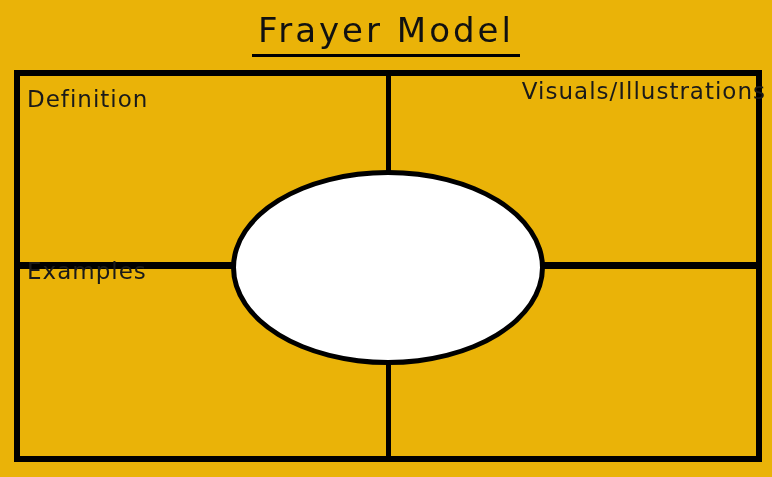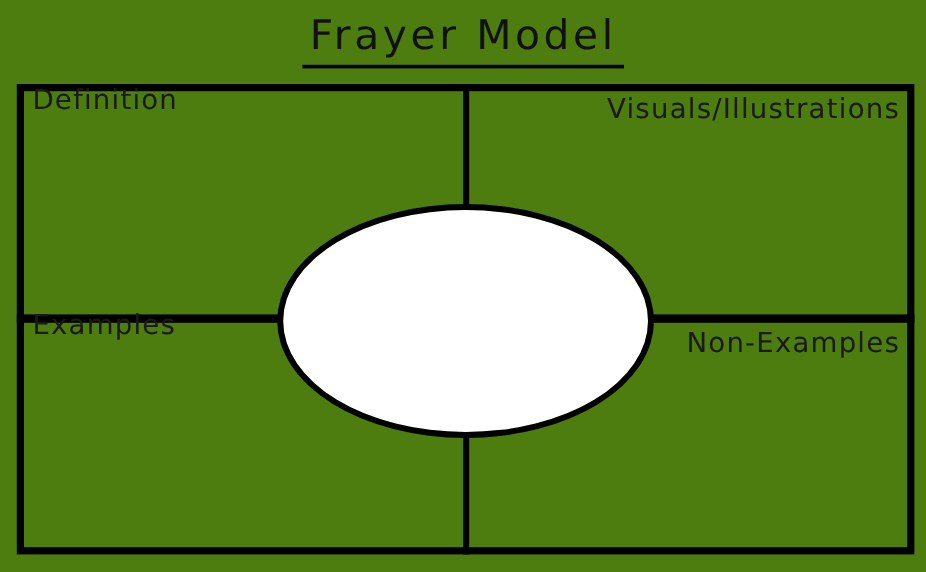--- a/index.html
+++ b/index.html
@@ -4,21 +4,21 @@
 <style>
   * { margin: 0; padding: 0; box-sizing: border-box; }
   body {
     background: #ffffff;
     font-family: "DejaVu Sans", "Liberation Sans", sans-serif;
   }
   #stage {
     position: relative;
     width: 772px;
     height: 477px;
-    background: #4d7c0f;
+    background: #eab308;
     overflow: hidden;
   }
 
   
   .title-wrap {
     position: absolute;
     top: 10px;
     left: 0;
     width: 100%;
     text-align: center;
@@ -83,22 +83,22 @@
 
   
   .q-label {
     position: absolute;
     font-size: 23px;
     letter-spacing: 1px;
     color: #1a1a1a;
     line-height: 1;
     white-space: nowrap;
   }
-  .q-label.tl { left: 27px;  top: 73px; }
-  .q-label.tr { right: 22px; top: 80px; margin-left: 20px; }
+  .q-label.tl { left: 27px;  top: 88px; }
+  .q-label.tr { right: 6px; top: 80px; margin-left: 20px; }
   .q-label.bl { left: 27px;  top: 260px; }
   .q-label.br { right: 22px; top: 275px; }
 </style>
 </head>
 <body>
 
 <div id="stage">
 
   <div class="title-wrap">
     <span class="title">Frayer Model</span>
@@ -115,15 +115,14 @@
   <div class="region br"></div>
 
   <div class="oval"></div>
 
   <span class="q-label tl">Definition</span>
 
   <span class="q-label tr">Visuals/Illustrations</span>
 
   <span class="q-label bl">Examples</span>
 
-  <span class="q-label br">Non-Examples</span>
 
 </div>
 
 </body></html>

